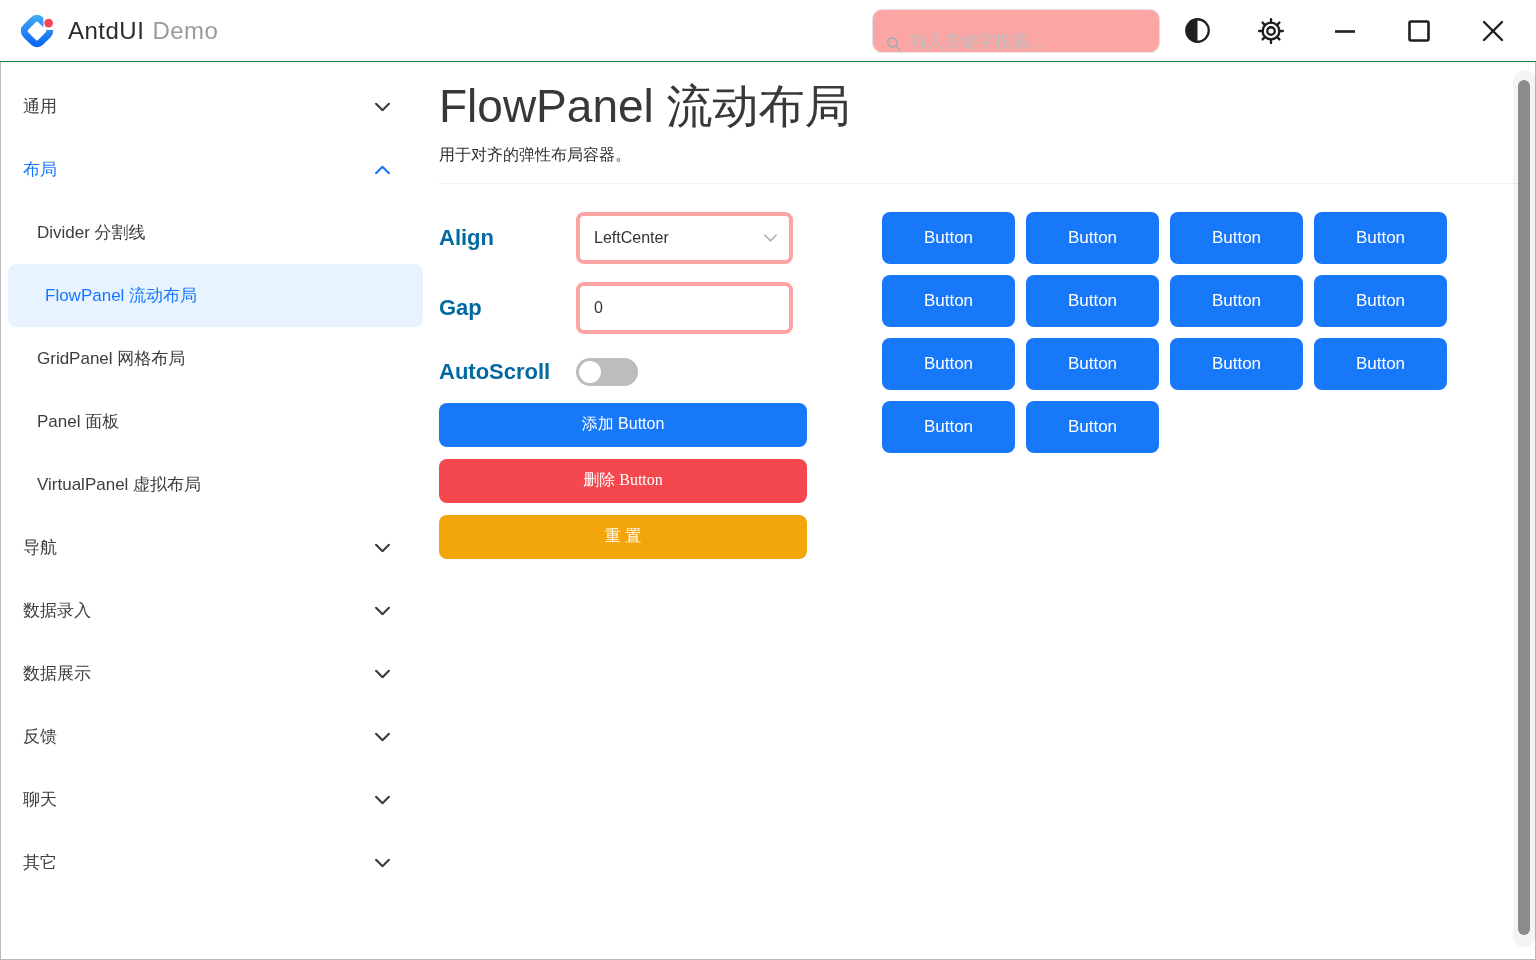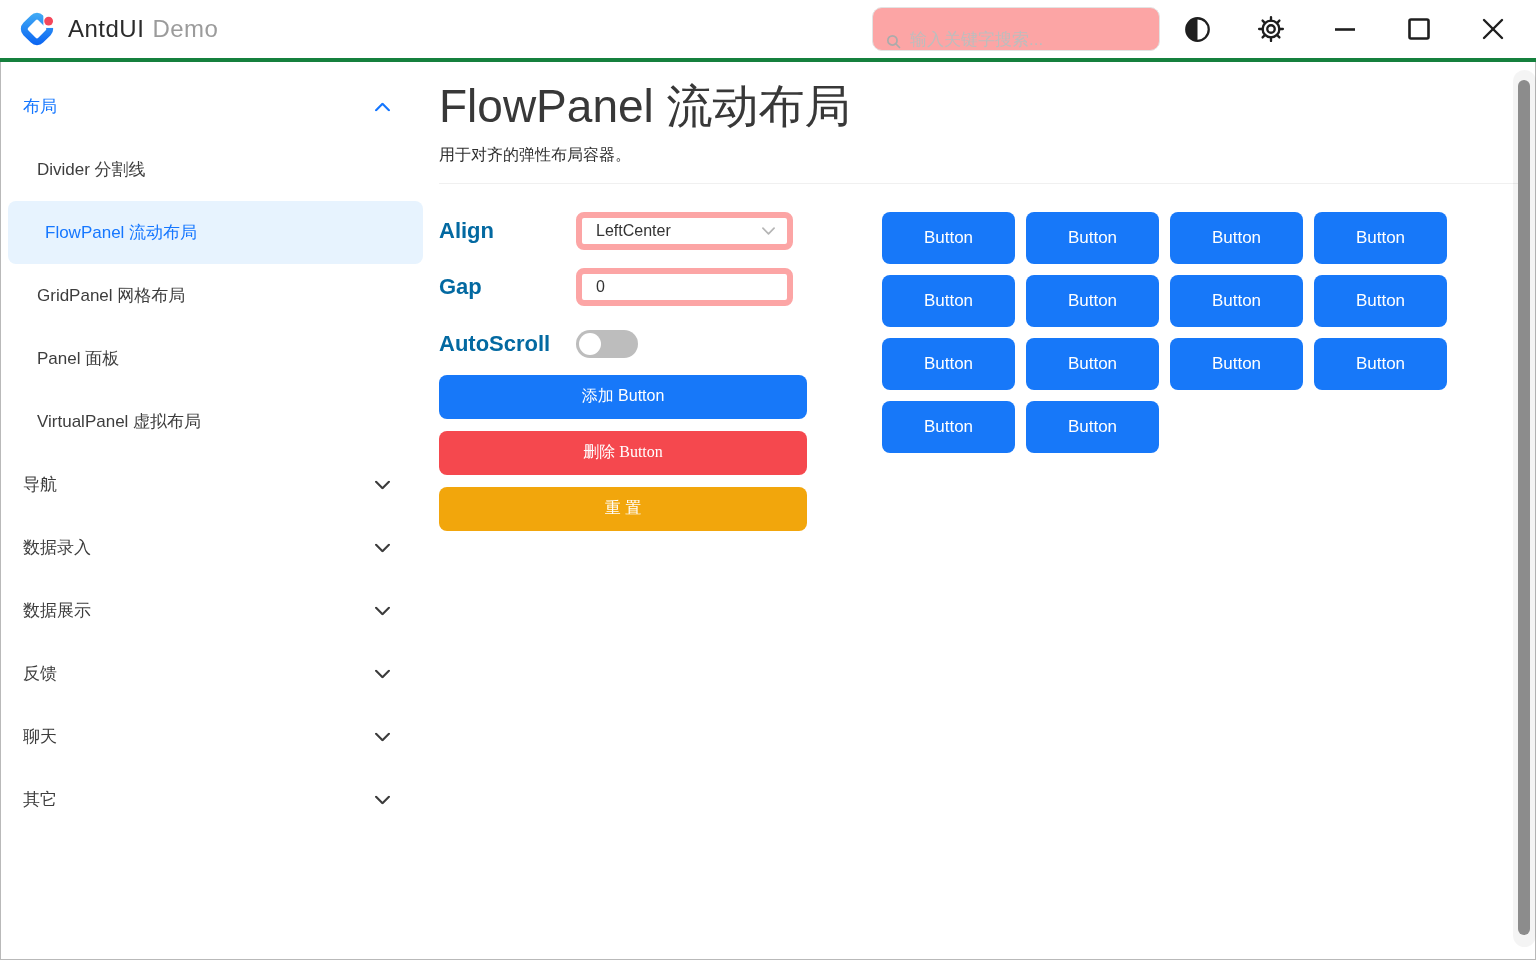--- a/index.html
+++ b/index.html
@@ -3,21 +3,21 @@
 <meta charset="utf-8">
 <style>
   * { margin:0; padding:0; box-sizing:border-box; }
   html,body { width:1536px; height:960px; overflow:hidden;
     font-family:"Liberation Sans","DejaVu Sans",sans-serif; background:#fff; }
   .window { width:1536px; height:960px; background:#fff; position:relative;
     box-shadow: inset 0 0 0 1px #b9b9b9; display:flex; flex-direction:column; }
 
   
   .titlebar { height:62px; display:flex; align-items:center; padding:0 0 0 18px;
-    border-bottom:4px solid #15803d; background:#fff; flex:0 0 auto; }
+    border-bottom:1px solid #15803d; background:#fff; flex:0 0 auto; }
   .logo { width:38px; height:38px; flex:0 0 auto; }
   .app-title { margin-left:12px; font-size:24px; color:#2b2b2b; letter-spacing:.5px; }
   .app-title .sub { color:#9b9b9b; margin-left:8px; }
   .titlebar-right { margin-left:auto; display:flex; align-items:center; }
   .searchbox { width:288px; height:44px; border:1px solid #e3e3e3; border-radius:10px;
     display:flex; align-items:flex-end; padding:0 10px 0 12px; background:#fca5a5; }
   .searchbox svg { flex:0 0 auto; }
   .searchbox input { border:none; outline:none; width:100%; margin-left:8px;
     font-size:17px; color:#333; background:transparent;
     font-family:"Liberation Sans","DejaVu Sans",sans-serif; }
@@ -52,21 +52,21 @@
   
   .content { flex:1; padding:16px 0 0 16px; min-width:0; }
   .page-title { font-size:46px; font-weight:400; color:#383838; line-height:1.25; }
   .page-subtitle { font-size:16px; color:#2f2f2f; margin-top:9px; }
   .divider { height:1px; background:#f0f0f0; margin:17px 6px 0 0; }
 
   .demo { display:flex; align-items:flex-start; margin-top:28px; }
   .config { width:368px; flex:0 0 auto; }
   .cfg-row { display:flex; align-items:center; margin-bottom:18px; }
   .cfg-label { width:137px; font-size:22px; color:#0369a1; flex:0 0 auto;font-weight:bold; }
-  .select, .textbox { width:217px; height:38px; border:6px solid #fca5a5; border-radius:8px;
+  .select, .textbox { width:217px; height:52px; border:4px solid #fca5a5; border-radius:8px;
     background:#fff; display:flex; align-items:center; padding:0 12px 0 14px;
     font-size:16px; color:#333; cursor:pointer; position:relative; }
   .select .sel-val { flex:1; }
   .textbox input { border:none; outline:none; width:100%; font-size:16px; color:#333;
     font-family:"Liberation Sans","DejaVu Sans",sans-serif; }
   .switch { width:62px; height:28px; border-radius:14px; background:#bdbdbd;
     position:relative; cursor:pointer; }
   .switch .knob { position:absolute; left:3px; top:3px; width:22px; height:22px;
     border-radius:50%; background:#fff; }
   .cfg-row.toggle-row { margin-bottom:17px; margin-top:24px; }
@@ -149,20 +149,28 @@
             <line x1="4" y1="4" x2="22" y2="22"></line>
             <line x1="22" y1="4" x2="4" y2="22"></line>
           </svg>
       </button>
     </div>
   </div>
 
   <div class="app-body">
 
     <nav class="sidebar">
+        <div class="nav-row group">
+          <span class="nav-label">通用</span>
+          <span class="chev-wrap">
+            <svg width="15" height="9" viewBox="0 0 14 8" fill="none" stroke="#3d3d3d" stroke-width="2" stroke-linecap="round" stroke-linejoin="round">
+              <polyline points="1,1 7,7 13,1"></polyline>
+            </svg>
+          </span>
+        </div>
         <div class="nav-row group active">
           <span class="nav-label">布局</span>
           <span class="chev-wrap">
             <svg width="15" height="9" viewBox="0 0 14 8" fill="none" stroke="#1677ff" stroke-width="2" stroke-linecap="round" stroke-linejoin="round">
               <polyline points="1,7 7,1 13,7"></polyline>
             </svg>
           </span>
         </div>
         <div class="nav-row child">
           <span class="nav-label">Divider 分割线</span>

